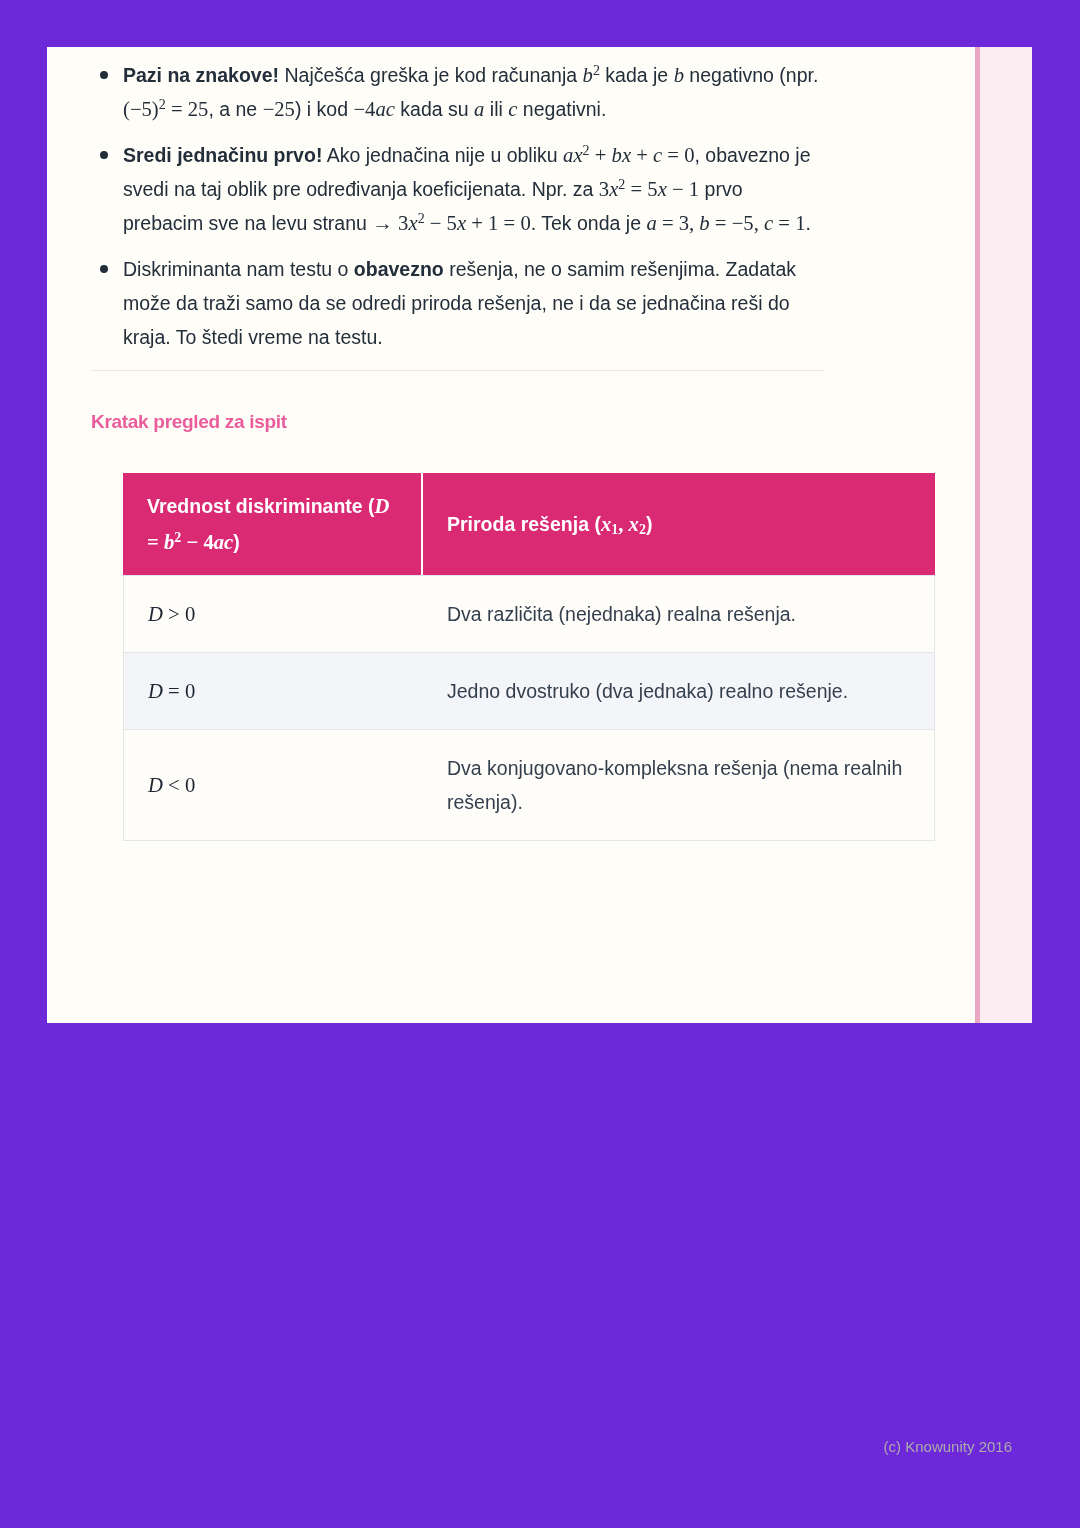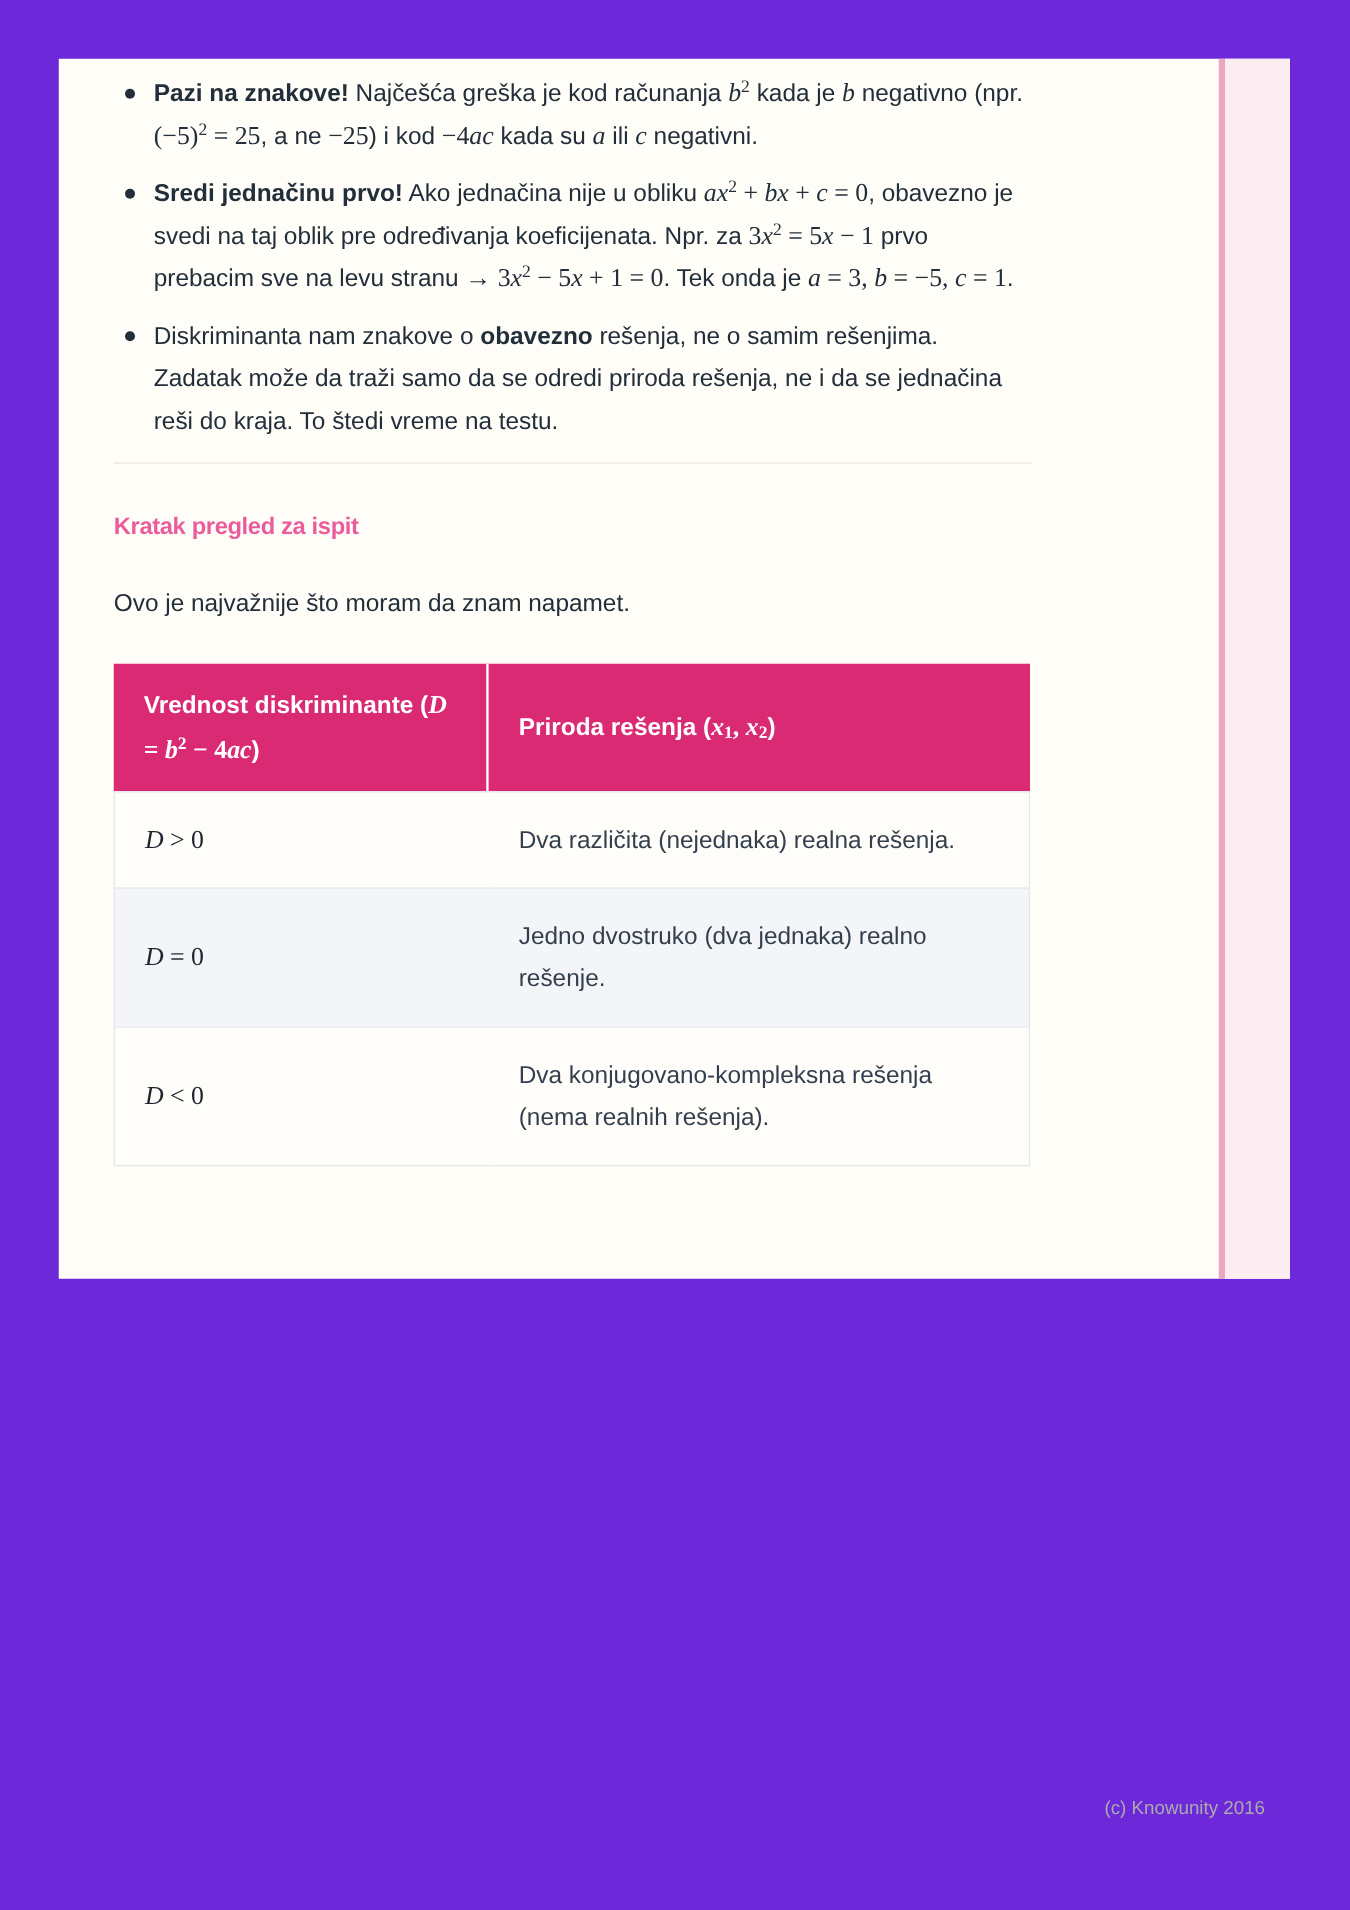--- a/index.html
+++ b/index.html
@@ -50,21 +50,21 @@
 
   h2.section-title {
     margin: 36px 0 6px 0;
     font-size: 19px; line-height: 30px; font-weight: 700;
     letter-spacing: -0.3px; color: #eb5c9d;
   }
   p.intro { margin: 34px 0 0 0; font-size: 19.5px; line-height: 24px; color: #232e3b; }
 
   table.disc-table {
     border-collapse: separate; border-spacing: 0; table-layout: fixed;
-    width: 733px; margin-top: 36px;
+    width: 812px; margin-top: 36px; margin-left: 32px;
   }
   table.disc-table th {
     background: #da2a74; color: #ffffff;
     font-size: 19.5px; font-weight: 700; line-height: 36px;
     text-align: left; vertical-align: middle;
     padding: 15px 24px;
   }
   table.disc-table th.th-d { width: 300px; border-right: 2px solid #ffffff; }
   table.disc-table td {
     vertical-align: middle; padding: 21px 24px;
@@ -92,28 +92,27 @@
 
   <div class="card">
     <div class="stripe-line"></div>
     <div class="stripe-panel"></div>
 
     <div class="content">
 
       <ul class="notes">
         <li><span class="seg-b">Pazi na znakove!</span><span class="seg-n"> Najčešća greška je kod računanja </span><span class="seg-mi">b</span><span class="seg-sup">2</span><span class="seg-n"> kada je </span><span class="seg-mi">b</span><span class="seg-n"> negativno (npr. </span><span class="seg-m">(−5)</span><span class="seg-sup">2</span><span class="seg-m"> = 25</span><span class="seg-n">, a ne </span><span class="seg-m">−25</span><span class="seg-n">) i kod </span><span class="seg-m">−4</span><span class="seg-mi">ac</span><span class="seg-n"> kada su </span><span class="seg-mi">a</span><span class="seg-n"> ili </span><span class="seg-mi">c</span><span class="seg-n"> negativni.</span></li>
         <li><span class="seg-b">Sredi jednačinu prvo!</span><span class="seg-n"> Ako jednačina nije u obliku </span><span class="seg-mi">ax</span><span class="seg-sup">2</span><span class="seg-m"> + </span><span class="seg-mi">bx</span><span class="seg-m"> + </span><span class="seg-mi">c</span><span class="seg-m"> = 0</span><span class="seg-n">, obavezno je svedi na taj oblik pre određivanja koeficijenata. Npr. za </span><span class="seg-m">3</span><span class="seg-mi">x</span><span class="seg-sup">2</span><span class="seg-m"> = 5</span><span class="seg-mi">x</span><span class="seg-m"> − 1</span><span class="seg-n"> prvo prebacim sve na levu stranu </span><span class="seg-m">→ 3</span><span class="seg-mi">x</span><span class="seg-sup">2</span><span class="seg-m"> − 5</span><span class="seg-mi">x</span><span class="seg-m"> + 1 = 0</span><span class="seg-n">. Tek onda je </span><span class="seg-mi">a</span><span class="seg-m"> = 3, </span><span class="seg-mi">b</span><span class="seg-m"> = −5, </span><span class="seg-mi">c</span><span class="seg-m"> = 1</span><span class="seg-n">.</span></li>
-        <li><span class="seg-n">Diskriminanta nam znakove o </span><span class="seg-b">obavezno</span><span class="seg-n"> rešenja, ne o samim rešenjima. Zadatak može da traži samo da se odredi priroda rešenja, ne i da se jednačina reši do kraja. To štedi vreme na testu.</span></li>
+        <li><span class="seg-n">Diskriminanta nam testu o </span><span class="seg-b">obavezno</span><span class="seg-n"> rešenja, ne o samim rešenjima. Zadatak može da traži samo da se odredi priroda rešenja, ne i da se jednačina reši do kraja. To štedi vreme na testu.</span></li>
       </ul>
 
       <hr class="divider">
 
       <h2 class="section-title">Kratak pregled za ispit</h2>
 
-      <p class="intro">Ovo je najvažnije što moram da znam napamet.</p>
 
       <table class="disc-table">
         <thead>
           <tr>
             <th class="th-d"><span class="seg-n">Vrednost diskriminante (</span><span class="seg-mi">D</span><span class="seg-m"> = </span><span class="seg-mi">b</span><span class="seg-sup">2</span><span class="seg-m"> − 4</span><span class="seg-mi">ac</span><span class="seg-n">)</span></th>
             <th class="th-desc"><span class="seg-n">Priroda rešenja (</span><span class="seg-mi">x</span><span class="seg-sub">1</span><span class="seg-m">, </span><span class="seg-mi">x</span><span class="seg-sub">2</span><span class="seg-n">)</span></th>
           </tr>
         </thead>
         <tbody>
           <tr>

